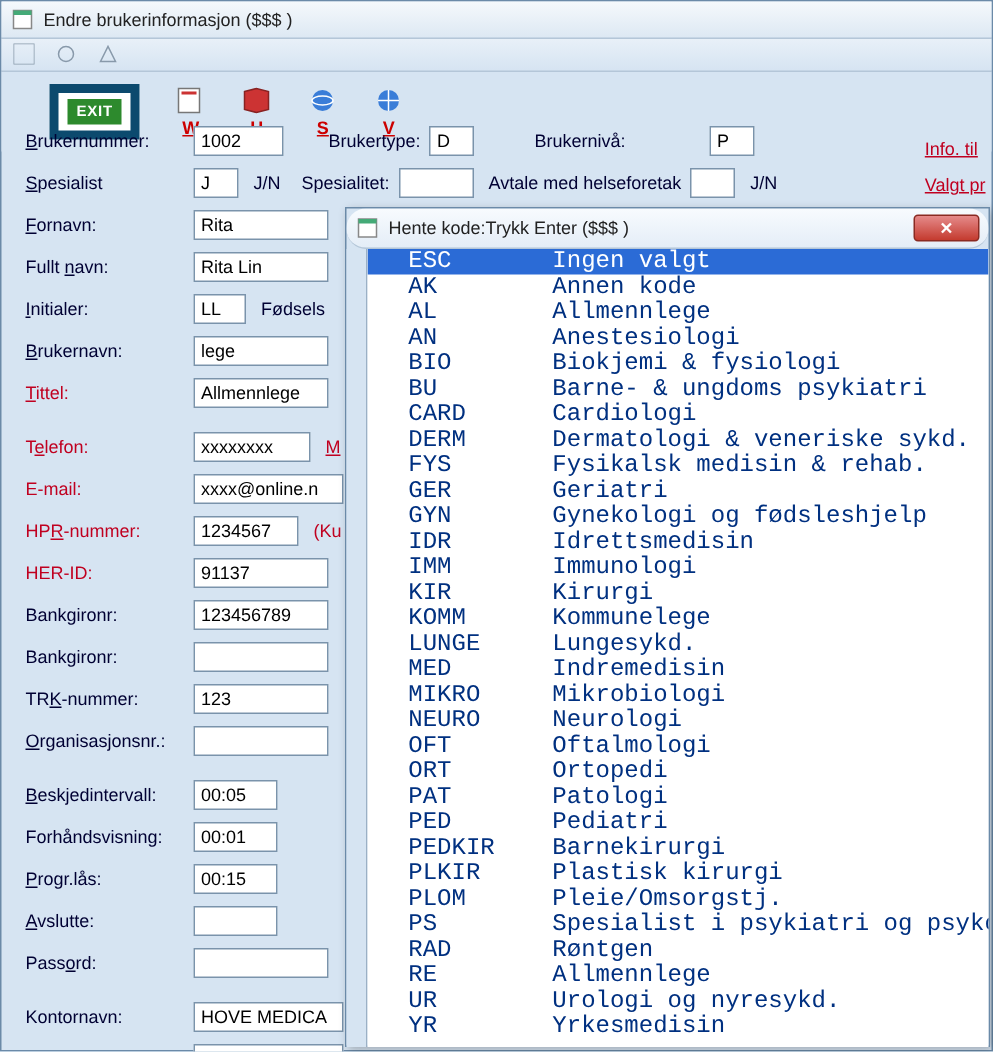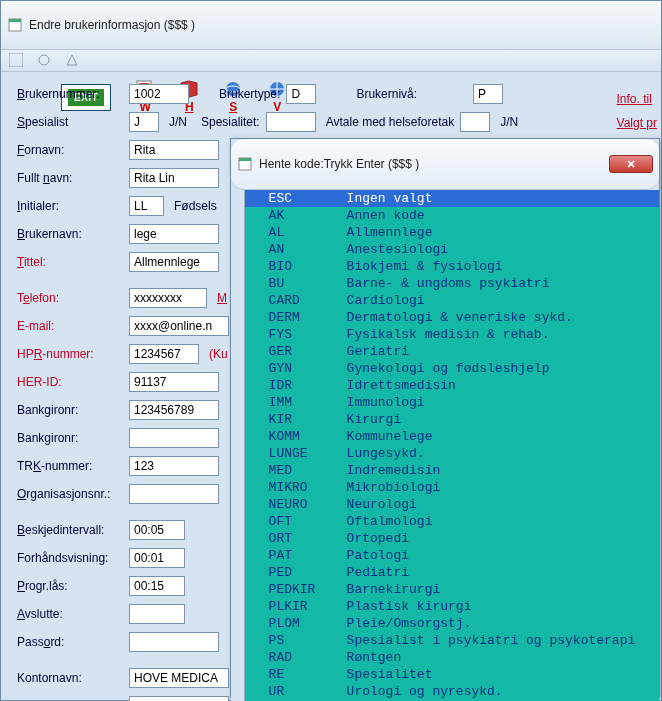--- a/index.html
+++ b/index.html
@@ -14,21 +14,21 @@
     position: relative;
   }
   .window {
     position: absolute;
     background: #d6e4f2;
     border: 1px solid #6b8aa8;
   }
   .titlebar {
     background: linear-gradient(#f5f9fc, #dde8f3);
     border-bottom: 1px solid #b4c6d8;
-    padding: 16px 6px;
+    padding: 4px 6px;
     display: flex;
     align-items: center;
     gap: 6px;
     font-size: 12px;
     color: #222;
   }
   .titlebar .icon {
     width: 16px; height: 16px;
     display: inline-flex; align-items: center; justify-content: center;
   }
@@ -47,24 +47,23 @@
   }
   .toolbar2 {
     background: #d6e4f2;
     padding: 8px 16px 8px 32px;
     display: flex;
     gap: 24px;
     align-items: center;
   }
   .exit-btn {
     background: #fff;
-    border: 1px solid #0c4a6e;
+    border: 6px solid #0c4a6e;
     padding: 4px 6px;
     display: inline-flex;
-    margin-left: 28px;
   }
   .exit-inner {
     background: #2d8a2d;
     color: #fff;
     font-weight: bold;
     font-size: 10px;
     padding: 3px 6px;
     letter-spacing: 0.5px;
   }
   .tool-col {
@@ -136,23 +135,23 @@
     display:flex;
     height: calc(100% - 26px);
   }
   .popup-gutter {
     width:14px;
     background:#d6e4f2;
     border-right:1px solid #9bb0c5;
   }
   .codelist {
     flex:1;
-    background:#14b8a6;
+    background:#ffffff;
     font-family: "Courier New", monospace;
-    font-size: 13px;
+    font-size: 16px;
     line-height: 17px;
     color:#003080;
     overflow:hidden;
     padding: 0;
   }
   .codelist .hdr {
     background:#2b6bd6;
     color:#fff;
     padding: 0 8px;
     white-space: pre;
@@ -383,19 +382,19 @@
           <div class="item">  NEURO     Neurologi</div>
           <div class="item">  OFT       Oftalmologi</div>
           <div class="item">  ORT       Ortopedi</div>
           <div class="item">  PAT       Patologi</div>
           <div class="item">  PED       Pediatri</div>
           <div class="item">  PEDKIR    Barnekirurgi</div>
           <div class="item">  PLKIR     Plastisk kirurgi</div>
           <div class="item">  PLOM      Pleie/Omsorgstj.</div>
           <div class="item">  PS        Spesialist i psykiatri og psykoterapi</div>
           <div class="item">  RAD       Røntgen</div>
-          <div class="item">  RE        Spesialitet</div>
+          <div class="item">  RE        Allmennlege</div>
           <div class="item">  UR        Urologi og nyresykd.</div>
           <div class="item">  YR        Yrkesmedisin</div>
         </div>
     </div>
   </div>
 </div>
 
 </body></html>

